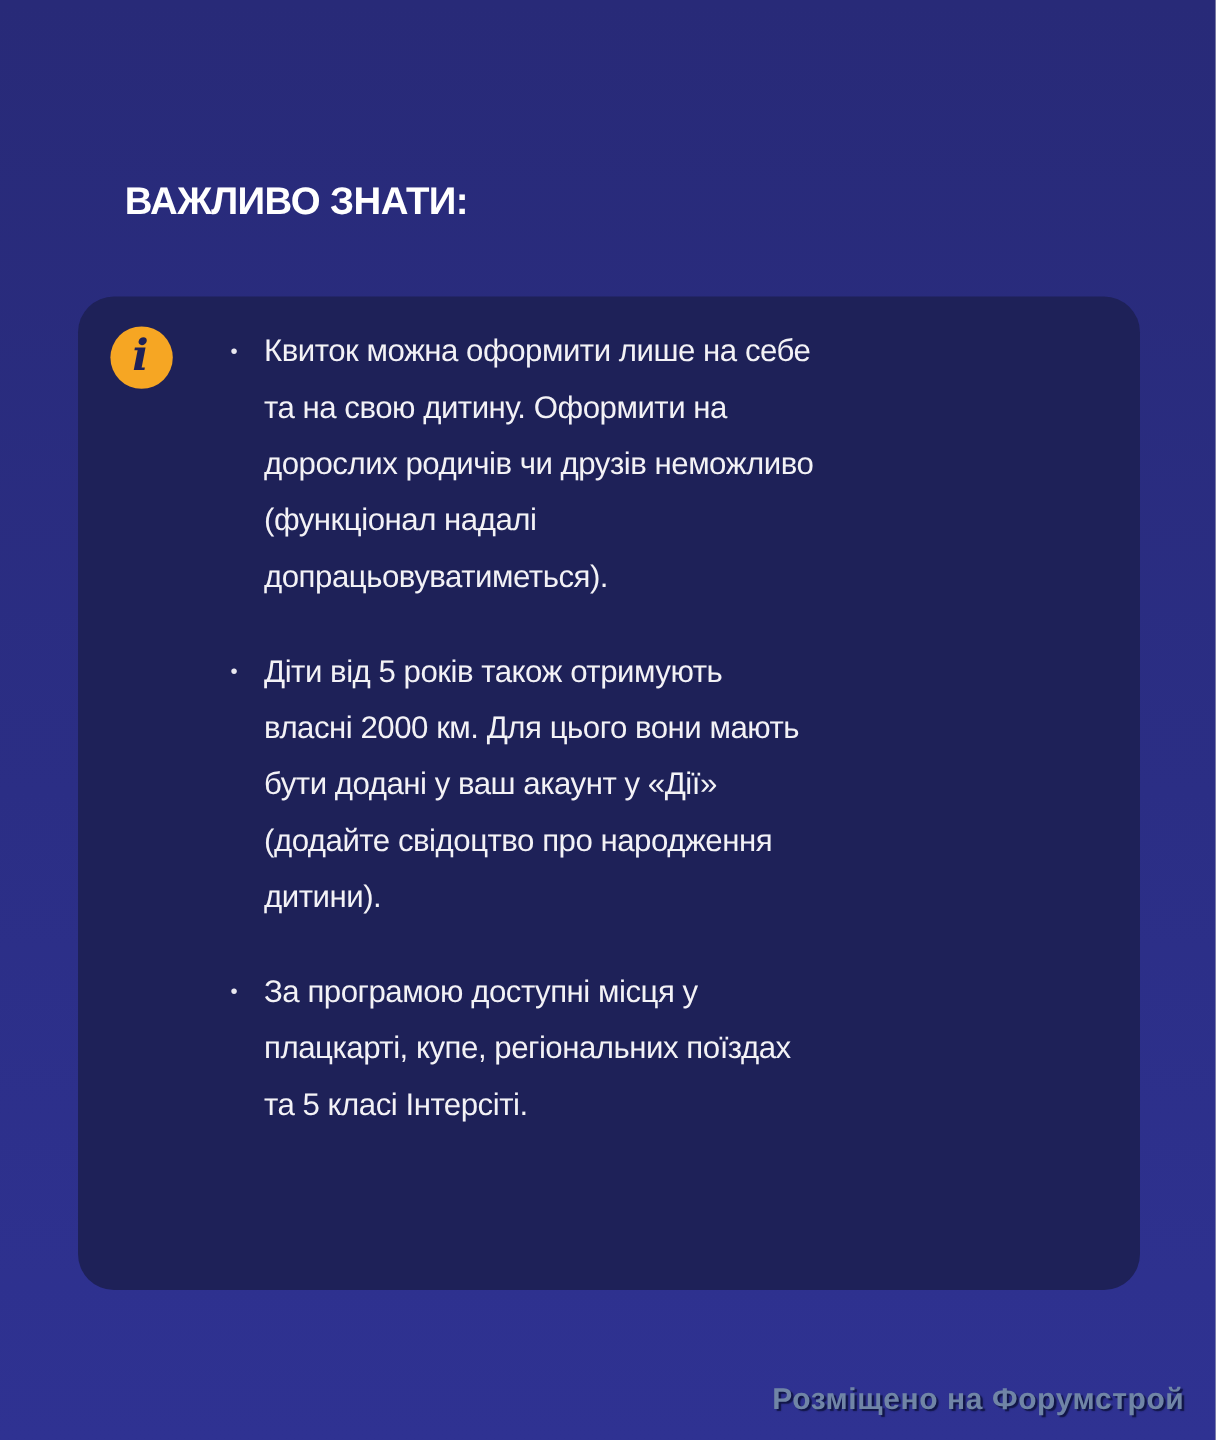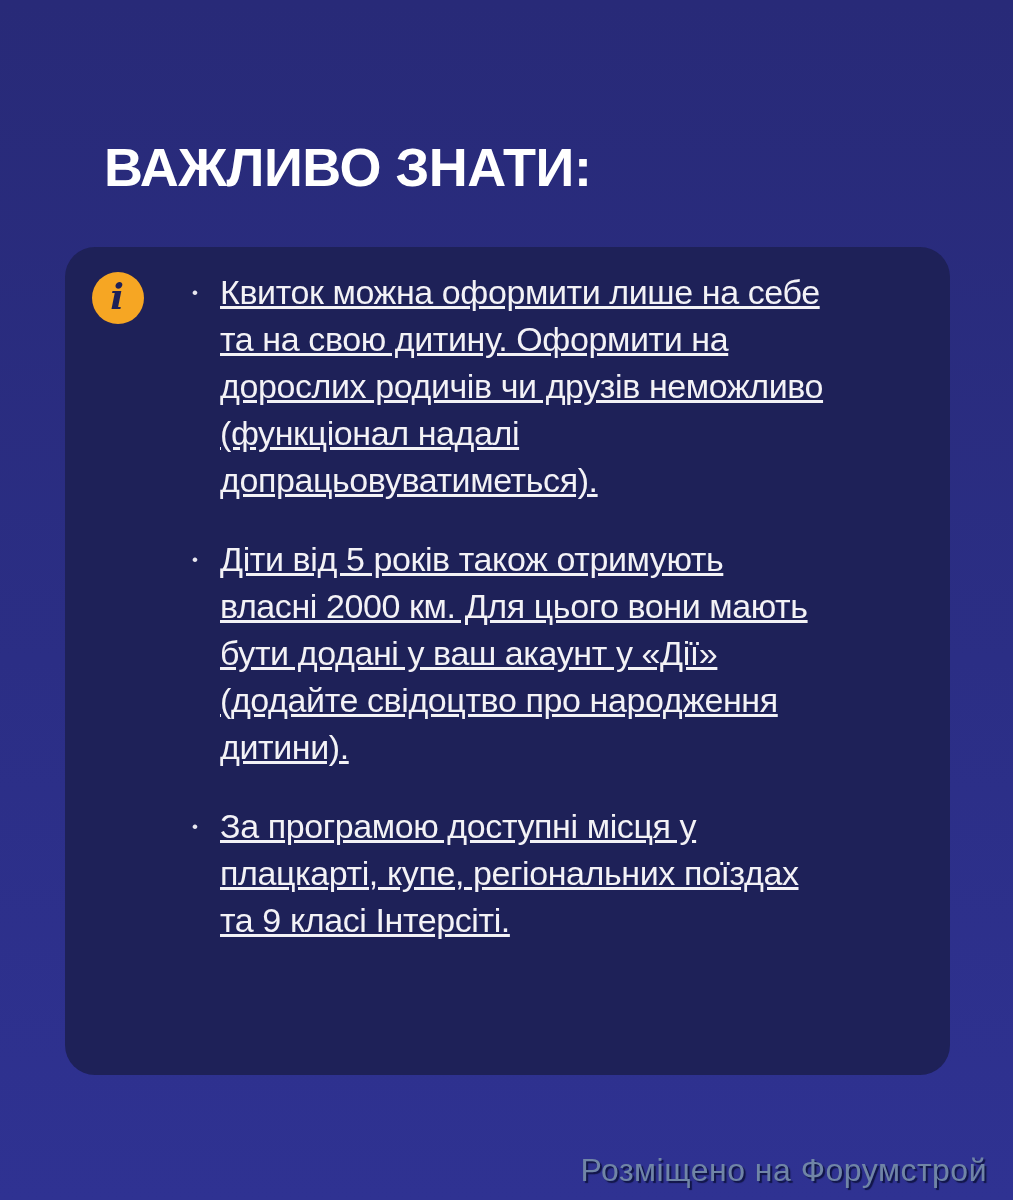--- a/index.html
+++ b/index.html
@@ -15,21 +15,21 @@
     position: relative;
     width: 1013px;
     height: 1200px;
     background: linear-gradient(180deg, #282A78 0%, #2B2E85 55%, #2F3292 100%);
   }
 
   .page-title {
     position: absolute;
     left: 104px;
     top: 144px;
-    font-size: 54px;
+    font-size: 32px;
     line-height: 46px;
     font-weight: 800;
     letter-spacing: -0.5px;
     color: #FFFFFF;
   }
 
   .card {
     position: absolute;
     left: 65px;
     top: 247px;
@@ -80,34 +80,33 @@
     flex: 0 0 28px;
     width: 28px;
     font-size: 17px;
     line-height: 47px;
     color: #E8E7EF;
     text-align: left;
   }
 
   .bullet-text {
     flex: 1;
-    font-size: 34px;
+    font-size: 26px;
     line-height: 47px;
     letter-spacing: -0.4px;
     color: #F3F2F6;
     white-space: pre-line;
-    text-decoration: underline;
   }
 
   .watermark {
     position: absolute;
     right: 26px;
     top: 1152px;
-    font-size: 32px;
-    font-weight: 400;
+    font-size: 25px;
+    font-weight: 700;
     letter-spacing: 0.5px;
     color: #7085A6;
     text-shadow: 2px 2px 1px rgba(12, 16, 58, 0.85);
   }
 </style>
 </head>
 <body>
 
 <div class="poster">
 
@@ -136,21 +135,21 @@
 власні 2000 км. Для цього вони мають
 бути додані у ваш акаунт у «Дії»
 (додайте свідоцтво про народження
 дитини).</span>
       </li>
 
       <li class="bullet-item">
         <span class="marker">•</span>
         <span class="bullet-text">За програмою доступні місця у
 плацкарті, купе, регіональних поїздах
-та 9 класі Інтерсіті.</span>
+та 5 класі Інтерсіті.</span>
       </li>
 
     </ul>
   </section>
 
   <div class="watermark">Розміщено на Форумстрой</div>
 
 </div>
 
 </body></html>

